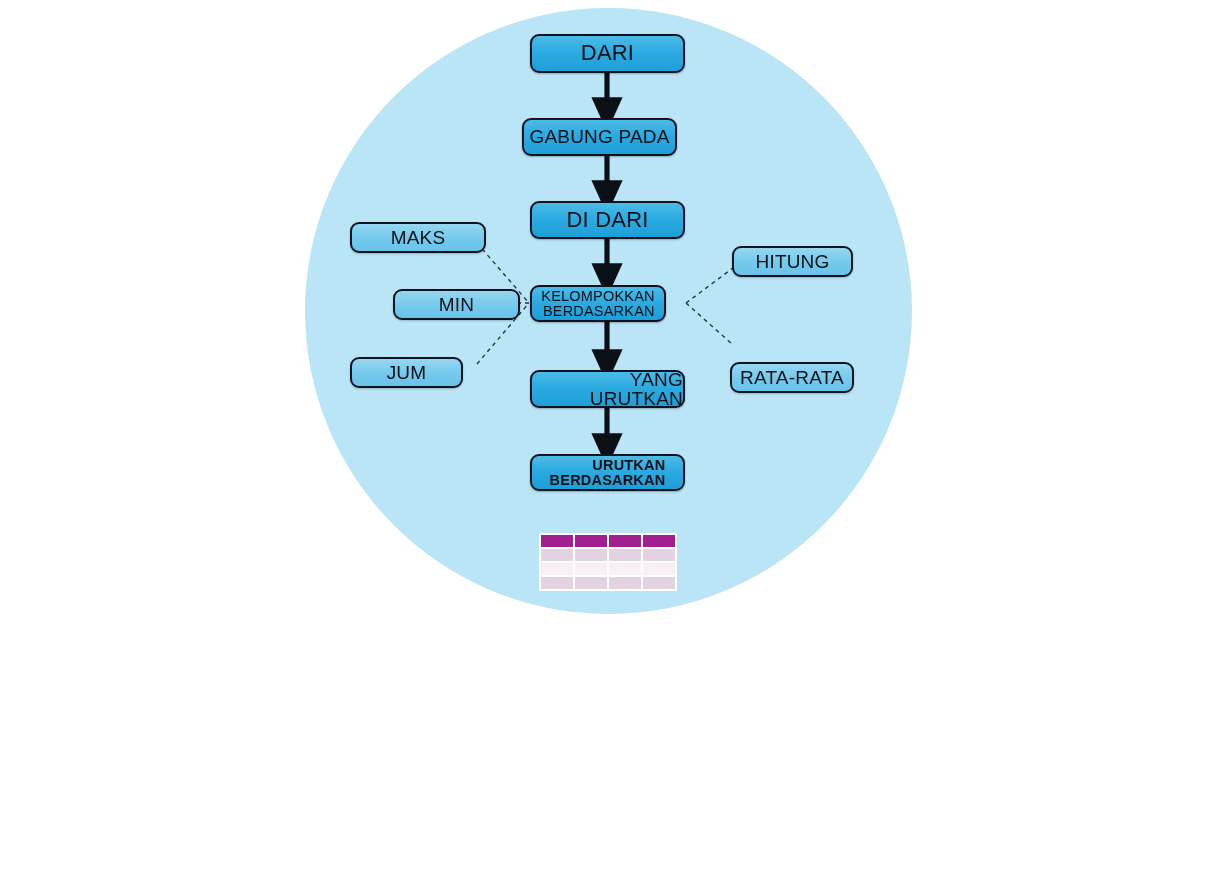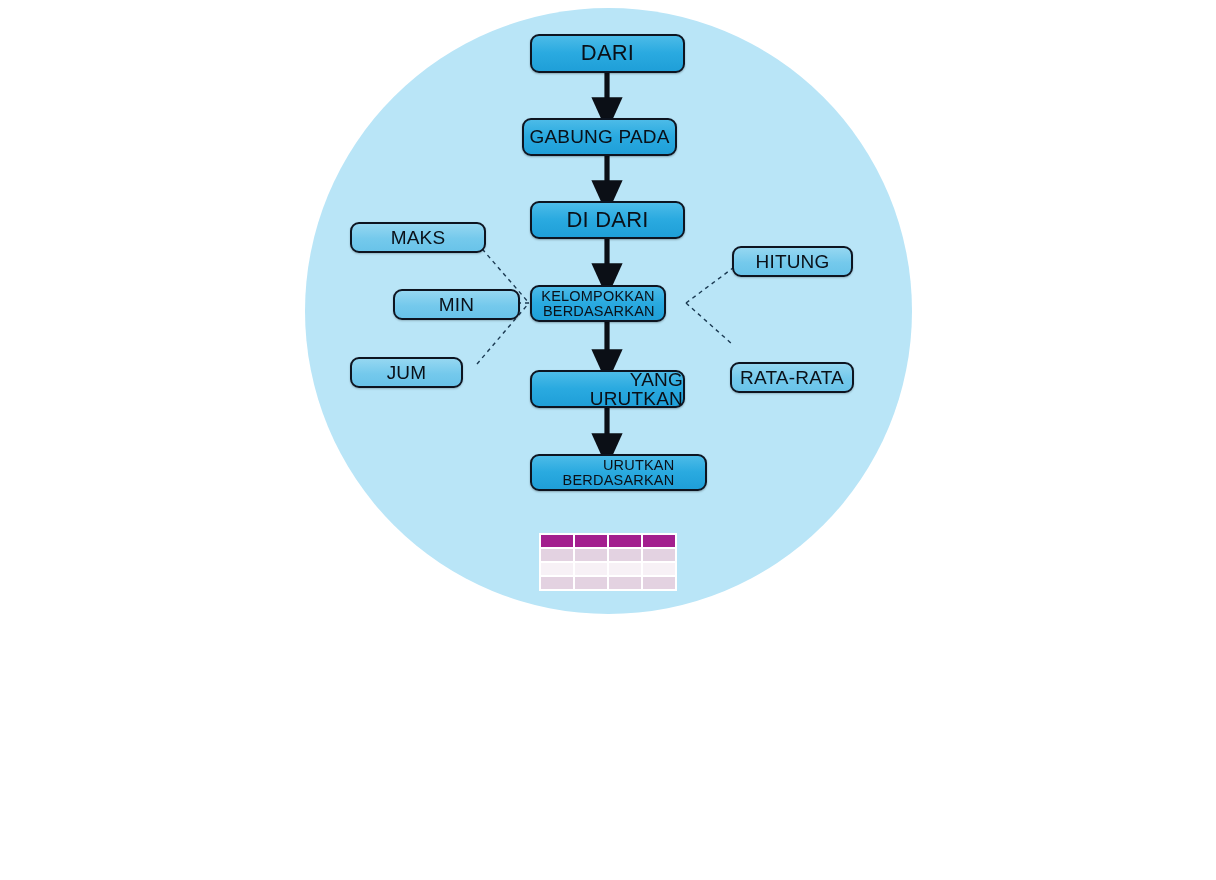--- a/index.html
+++ b/index.html
@@ -147,21 +147,21 @@
 
   <div class="node primary sz-sm" style="left:530px; top:285px; width:136px; height:37px;">
     <span class="label">KELOMPOKKAN
 BERDASARKAN</span>
   </div>
 
   <div class="node primary sz-md" style="left:530px; top:370px; width:155px; height:38px;">
     <span class="label">YANG URUTKAN</span>
   </div>
 
-  <div class="node primary sz-sm" style="left:530px; top:454px; width:177px; height:37px;">
+  <div class="node primary sz-sm" style="left:530px; top:454px; width:155px; height:37px;font-weight:bold;">
     <span class="label">URUTKAN
 BERDASARKAN</span>
   </div>
 
   <div class="node secondary sz-md" style="left:350px; top:222px; width:136px; height:31px;">
     <span class="label">MAKS</span>
   </div>
 
   <div class="node secondary sz-md" style="left:350px; top:289px; width:127px; height:31px;margin-left:43px;">
     <span class="label">MIN</span>

